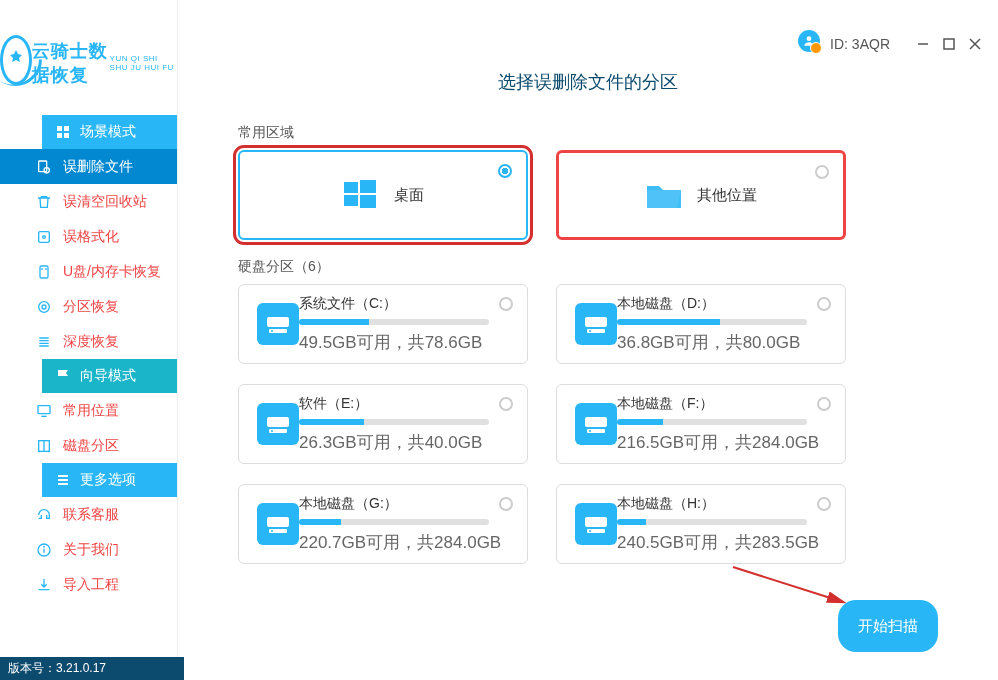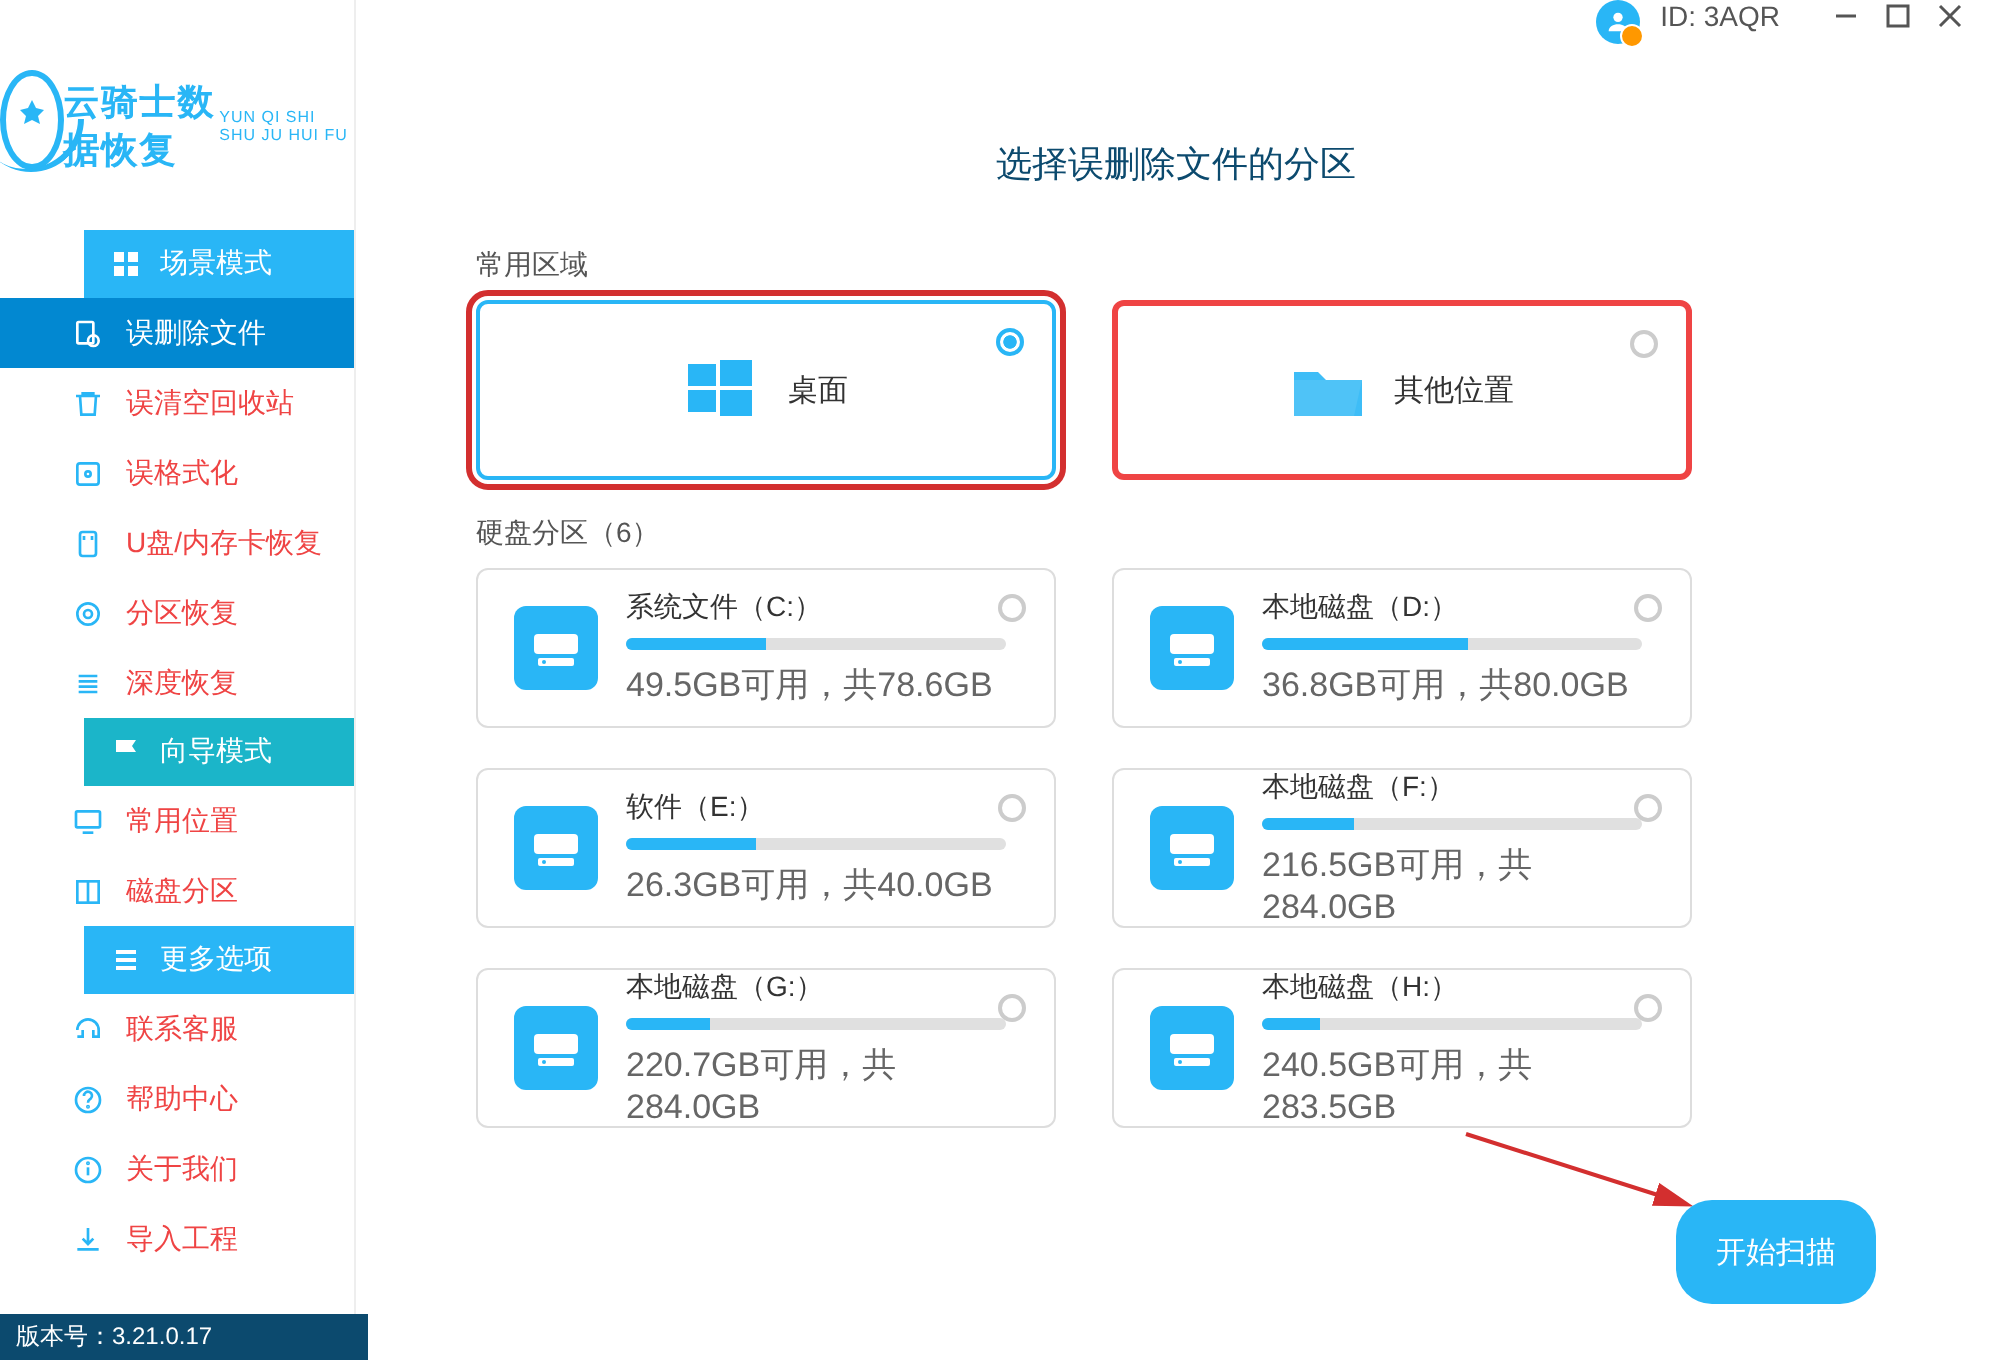--- a/index.html
+++ b/index.html
@@ -1,18 +1,18 @@
 <!DOCTYPE html>
 <html><head>
   <meta charset="utf-8">
   <style>
     * { margin: 0; padding: 0; box-sizing: border-box; }
     body { font-family: "Microsoft YaHei", sans-serif; width: 998px; height: 680px; background: #fff; overflow: hidden; position: relative; font-size: 14px; color: #333; }
     
-    .titlebar { position: absolute; top: 0; right: 0; height: 40px; display: flex; align-items: flex-start; gap: 10px; padding-right: 15px; z-index: 10; }
+    .titlebar { position: absolute; top: 12px; right: 0; height: 40px; display: flex; align-items: flex-end; gap: 10px; padding-right: 15px; z-index: 10; }
     .titlebar .avatar { width: 22px; height: 22px; border-radius: 50%; background: #29b6f6; position: relative; display: flex; align-items: center; justify-content: center; }
     .titlebar .avatar::after { content: ''; position: absolute; bottom: -2px; right: -2px; width: 10px; height: 10px; background: #ff9800; border-radius: 50%; border: 1px solid #fff; }
     .titlebar .id { color: #555; font-size: 14px; margin-right: 15px; }
     .win-btn { width: 16px; height: 16px; cursor: pointer; color: #555; display: flex; align-items: center; justify-content: center; }
     
     .sidebar { position: absolute; left: 0; top: 0; width: 178px; height: 680px; background: #fff; border-right: 1px solid #eee; }
     .logo-area { height: 115px; display: flex; flex-direction: row; align-items: center; justify-content: center; padding-top: 10px; }
     .logo-circle { width: 50px; height: 50px; border-radius: 50%; border: 3px solid #29b6f6; display: flex; align-items: center; justify-content: center; position: relative; margin-bottom: 6px; }
     .logo-circle::before { content: ''; position: absolute; width: 50px; height: 50px; border-radius: 50%; border-top: 3px solid transparent; border-right: 3px solid #29b6f6; transform: rotate(45deg); }
     .logo-title { color: #29b6f6; font-size: 18px; font-weight: bold; letter-spacing: 1px; }
@@ -33,21 +33,21 @@
     .area-row { display: flex; gap: 28px; margin-bottom: 18px; }
     .area-card { width: 290px; height: 90px; border: 3px solid #ef4444; border-radius: 6px; display: flex; align-items: center; justify-content: center; gap: 14px; position: relative; cursor: pointer; }
     .area-card.selected-highlight { outline: 3px solid #d32f2f; outline-offset: 2px; }
     .area-card.selected { border: 2px solid #29b6f6; }
     .radio { position: absolute; top: 12px; right: 14px; width: 14px; height: 14px; border: 2px solid #ccc; border-radius: 50%; }
     .radio.checked { border-color: #29b6f6; background: radial-gradient(circle, #29b6f6 45%, #fff 50%); }
     .area-icon { width: 38px; height: 34px; display: flex; align-items: center; justify-content: center; }
     .area-label { font-size: 15px; color: #333; }
     
     .disk-grid { display: grid; grid-template-columns: 290px 290px; gap: 20px 28px; }
-    .disk-card { height: 80px; border: 1px solid #ddd; border-radius: 6px; padding: 28px 18px; position: relative; display: flex; align-items: center; gap: 14px; cursor: pointer; }
+    .disk-card { height: 80px; border: 1px solid #ddd; border-radius: 6px; padding: 28px 18px; position: relative; display: flex; align-items: center; cursor: pointer; }
     .disk-icon-wrap { width: 42px; height: 42px; background: #29b6f6; border-radius: 6px; display: flex; align-items: center; justify-content: center; flex-shrink: 0; }
     .disk-info { flex: 1; }
     .disk-name { font-size: 14px; color: #333; margin-bottom: 6px; }
     .disk-bar { width: 190px; height: 6px; background: #e0e0e0; border-radius: 3px; overflow: hidden; margin-bottom: 6px; }
     .disk-bar-fill { height: 100%; background: #29b6f6; }
     .disk-stat { font-size: 17px; color: #666; }
     
     .scan-btn { position: absolute; bottom: 28px; right: 60px; width: 100px; height: 52px; background: #29b6f6; color: #fff; border: none; border-radius: 18px; font-size: 15px; cursor: pointer; }
     .arrow-annotation { position: absolute; bottom: 68px; right: 140px; pointer-events: none; }
   </style>
@@ -198,30 +198,20 @@
         <svg width="16" height="16" viewBox="0 0 24 24" fill="none" stroke="#29b6f6" stroke-width="2">
           <path d="M4 12a8 8 0 0116 0v5h-4v-5M4 17h4v-5"></path>
         </svg>
       </span>
     <span>联系客服</span>
   </div>
   <div class="nav-item">
     <span class="nav-icon">
         <svg width="16" height="16" viewBox="0 0 24 24" fill="none" stroke="#29b6f6" stroke-width="2">
           <circle cx="12" cy="12" r="9"></circle>
-          <path d="M9 9a3 3 0 115 2c-1 1-2 1-2 3"></path>
-          <circle cx="12" cy="17" r="0.5" fill="#29b6f6"></circle>
-        </svg>
-      </span>
-    <span>帮助中心</span>
-  </div>
-  <div class="nav-item">
-    <span class="nav-icon">
-        <svg width="16" height="16" viewBox="0 0 24 24" fill="none" stroke="#29b6f6" stroke-width="2">
-          <circle cx="12" cy="12" r="9"></circle>
           <line x1="12" y1="10" x2="12" y2="16"></line>
           <circle cx="12" cy="7" r="0.5" fill="#29b6f6"></circle>
         </svg>
       </span>
     <span>关于我们</span>
   </div>
   <div class="nav-item">
     <span class="nav-icon">
         <svg width="16" height="16" viewBox="0 0 24 24" fill="none" stroke="#29b6f6" stroke-width="2">
           <path d="M12 3v12m-4-4l4 4 4-4M4 19h16"></path>

